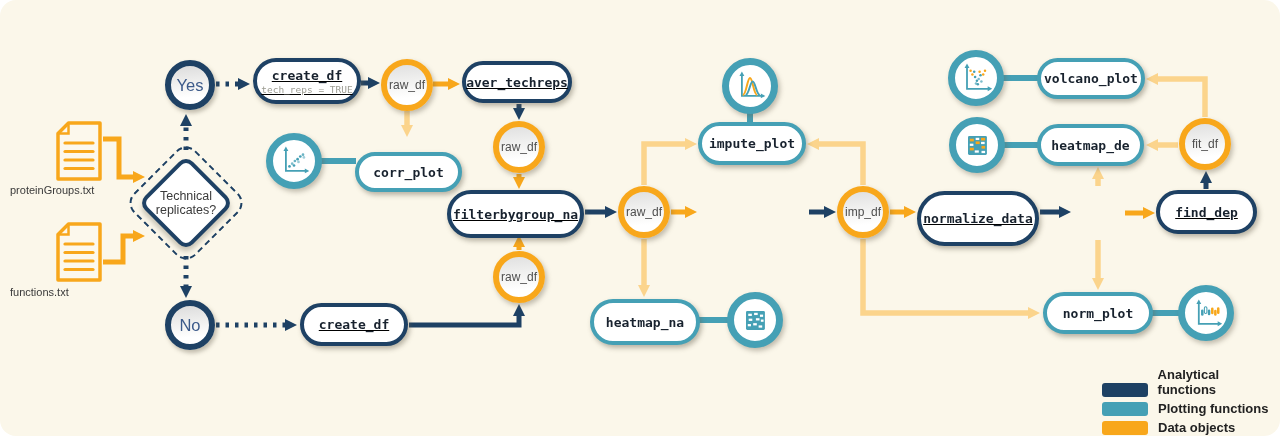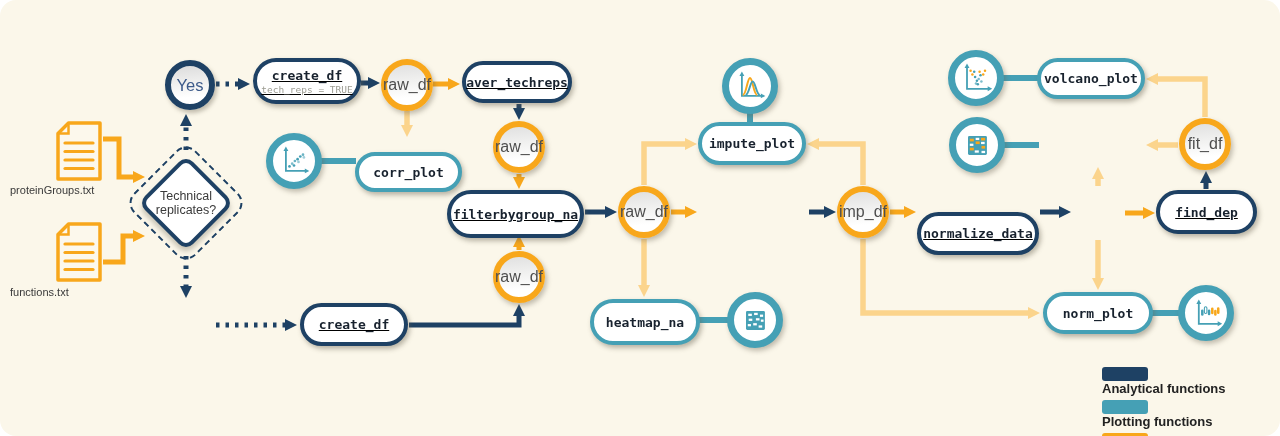--- a/index.html
+++ b/index.html
@@ -29,21 +29,21 @@
   .pill.teal{border-color:var(--teal);}
   .pill .lbl{font-family:"DejaVu Sans Mono", monospace; font-weight:bold; font-size:13px; color:#18222e; white-space:nowrap;}
   .pill .sub{font-family:"DejaVu Sans Mono", monospace; font-size:9.5px; color:#9c9c92; margin-top:1px; white-space:nowrap;}
 
   .dcircle{
     width:52px; height:52px; border-radius:50%; border:6px solid var(--orange);
     background:linear-gradient(175deg,#e0e0e0 0%,#f2f2f1 45%,#ffffff 80%);
     display:flex; align-items:center; justify-content:center;
     box-shadow:2px 3px 5px rgba(104,98,80,.4);
   }
-  .dcircle .dlbl{font-size:16px; color:#4e4e4e;}
+  .dcircle .dlbl{font-size:12px; color:#4e4e4e;}
 
   .icircle{
     width:56px; height:56px; border-radius:50%; border:7px solid var(--teal);
     background:#fff; display:flex; align-items:center; justify-content:center;
     box-shadow:2px 3px 5px rgba(104,98,80,.4);
   }
 
   .decision-circle{
     width:50px; height:50px; border-radius:50%; border:6px solid var(--navy);
     background:linear-gradient(175deg,#dcdcdc 0%,#f0f0ef 45%,#ffffff 80%);
@@ -55,21 +55,21 @@
     border:2.5px dashed var(--navy); border-radius:14px; transform:rotate(45deg); z-index:2;}
   .diamond-inner{left:152px; top:169px; width:68px; height:68px;
     border:4px solid var(--navy); border-radius:10px; transform:rotate(45deg);
     background:#fff; box-shadow:3px 3px 5px rgba(104,98,80,.35); z-index:2;}
   .diamond-label{left:136px; top:189px; width:100px; text-align:center;
     font-size:12.5px; line-height:1.15; color:#3a3a3a; z-index:3;}
 
   .doc-label{width:140px; text-align:left; font-size:11px; color:#3a3a3a;}
 
   .legend{position:absolute; left:1102px; top:367px; z-index:2;}
-  .lrow{display:flex; align-items:flex-start; margin-bottom:4px;flex-direction:column;}
+  .lrow{display:flex; align-items:flex-end; margin-bottom:4px;}
   .sw{width:46px; height:14px; border-radius:3px; margin-right:10px;}
   .sw.navy{background:var(--navy);} .sw.teal{background:var(--teal);} .sw.orange{background:var(--orange);}
   .ltext{font-size:13px; font-weight:bold; color:#222;}
 </style>
 </head>
 <body>
 
 <div class="canvas" style="--background: #fbf7ea; --navy: #1e4164; --teal: #45a0b5; --orange: #f8a71b; --pale-orange: #fbd48c;">
 
   <svg class="wires" width="1280" height="436" viewBox="0 0 1280 436">
@@ -153,52 +153,58 @@
   <div class="node diamond-outer"></div>
   <div class="node diamond-inner"></div>
   <div class="node diamond-label">
     <div>Technical</div>
     <div>replicates?</div>
   </div>
 
   <div class="node decision-circle" style="left:165px;top:60px;">
     <span>Yes</span>
   </div>
+  <div class="node decision-circle" style="left:165px;top:300px;">
+    <span>No</span>
+  </div>
 
   <div class="node pill navy" style="left:253px;top:58px;width:108px;height:46px;">
     <span class="lbl">create_df</span>
     <span class="sub">tech_reps = TRUE</span>
   </div>
   <div class="node pill navy" style="left:462px;top:61px;width:110px;height:42px;">
     <span class="lbl">aver_techreps</span>
   </div>
   <div class="node pill navy" style="left:447px;top:190px;width:137px;height:48px;">
     <span class="lbl">filterbygroup_na</span>
   </div>
   <div class="node pill navy" style="left:300px;top:303px;width:108px;height:43px;">
     <span class="lbl">create_df</span>
   </div>
-  <div class="node pill navy" style="left:917px;top:191px;width:122px;height:43px;margin-top:21px;">
+  <div class="node pill navy" style="left:917px;top:191px;width:122px;height:55px;">
     <span class="lbl">normalize_data</span>
   </div>
   <div class="node pill navy" style="left:1156px;top:190px;width:101px;height:44px;">
     <span class="lbl">find_dep</span>
   </div>
 
   <div class="node pill teal" style="left:355px;top:152px;width:107px;height:40px;">
     <span class="lbl">corr_plot</span>
   </div>
   <div class="node pill teal" style="left:698px;top:122px;width:108px;height:43px;">
     <span class="lbl">impute_plot</span>
   </div>
   <div class="node pill teal" style="left:590px;top:299px;width:110px;height:46px;">
     <span class="lbl">heatmap_na</span>
   </div>
   <div class="node pill teal" style="left:1037px;top:58px;width:108px;height:41px;">
     <span class="lbl">volcano_plot</span>
+  </div>
+  <div class="node pill teal" style="left:1037px;top:124px;width:107px;height:42px;">
+    <span class="lbl">heatmap_de</span>
   </div>
   <div class="node pill teal" style="left:1043px;top:292px;width:110px;height:42px;">
     <span class="lbl">norm_plot</span>
   </div>
 
   <div class="node dcircle" style="left:381px;top:59px;">
       <span class="dlbl">raw_df</span>
     </div>
   <div class="node dcircle" style="left:493px;top:121px;">
       <span class="dlbl">raw_df</span>

